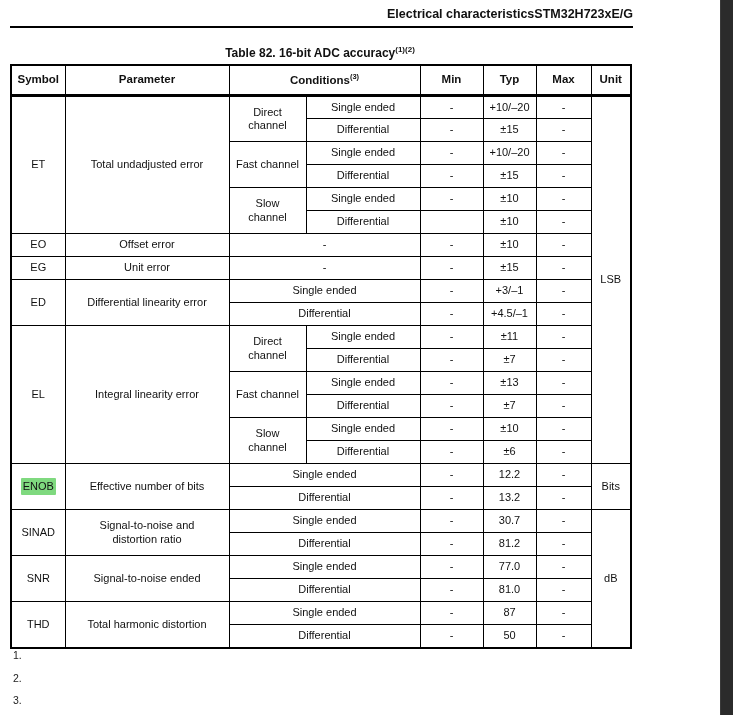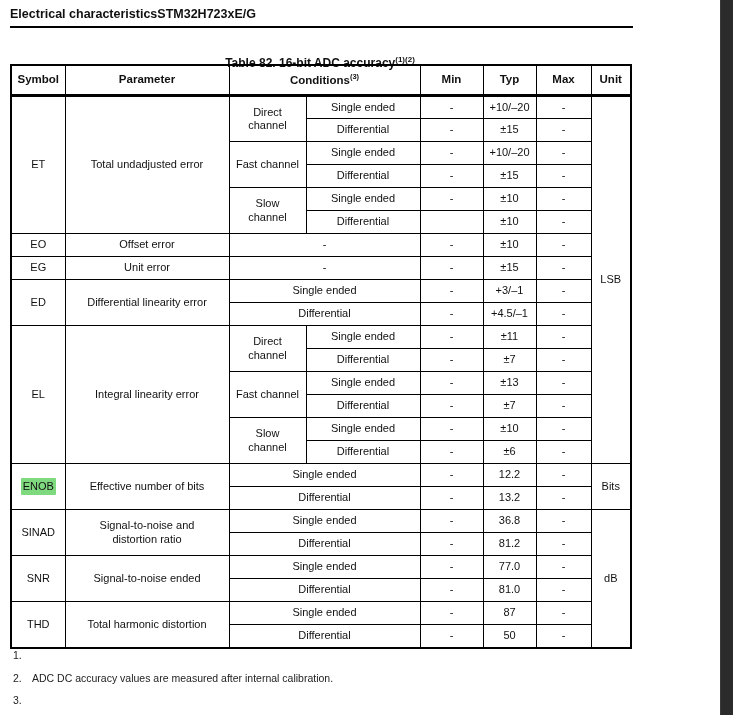--- a/index.html
+++ b/index.html
@@ -6,26 +6,26 @@
   body{
     width:733px;height:715px;
     background:#ffffff;
     font-family:"Liberation Sans", sans-serif;
     color:#111;
     position:relative;
     overflow:hidden;
   }
   .page-header{
     position:absolute;left:10px;top:7px;width:623px;
-    display:flex;justify-content:flex-start;align-items:flex-end;
+    display:flex;justify-content:flex-end;align-items:flex-end;
     font-weight:bold;font-size:12.5px;
     padding-bottom:5px;border-bottom:2px solid #000;
   }
   .table-title{
-    position:absolute;left:10px;top:55px;width:620px;
+    position:absolute;left:10px;top:45px;width:620px;
     text-align:center;font-weight:bold;font-size:12px;
   }
   .table-title sup{font-size:8px;}
   table#acc-table{
     position:absolute;left:10px;top:64px;
     border-collapse:collapse;table-layout:fixed;width:620px;
     border:2px solid #000;
   }
   #acc-table th,#acc-table td{
     border:1px solid #000;
@@ -227,21 +227,21 @@
           <td>-</td>
           <td>13.2</td>
           <td>-</td>
         </tr>
         <tr>
           <td rowspan="2" class="sym">SINAD</td>
           <td rowspan="2" class="param">Signal-to-noise and
 distortion ratio</td>
           <td colspan="2" class="cond">Single ended</td>
           <td>-</td>
-          <td>36.8</td>
+          <td>30.7</td>
           <td>-</td>
           <td rowspan="6" class="unit">dB</td>
         </tr>
         <tr>
           <td colspan="2" class="cond">Differential</td>
           <td>-</td>
           <td>81.2</td>
           <td>-</td>
         </tr>
         <tr>
@@ -274,21 +274,20 @@
         </tr>
       </tbody>
   </table>
 
   <div class="footnotes" id="footnotes">
       <div class="fn">
         <span class="fn-num">1.</span>
       </div>
       <div class="fn">
         <span class="fn-num">2.</span>
-        <span class="fn-text">ADC DC accuracy values are measured after internal calibration.</span>
       </div>
       <div class="fn">
         <span class="fn-num">3.</span>
       </div>
     </div>
 
   <div class="right-strip"></div>
 
 </div>
 

